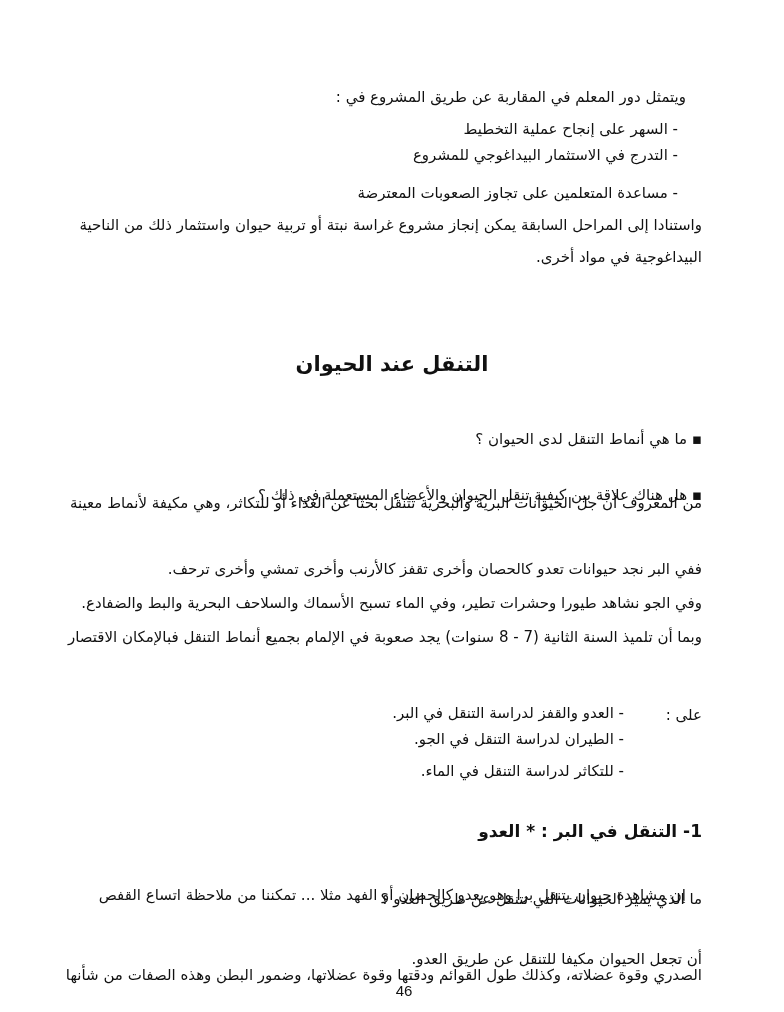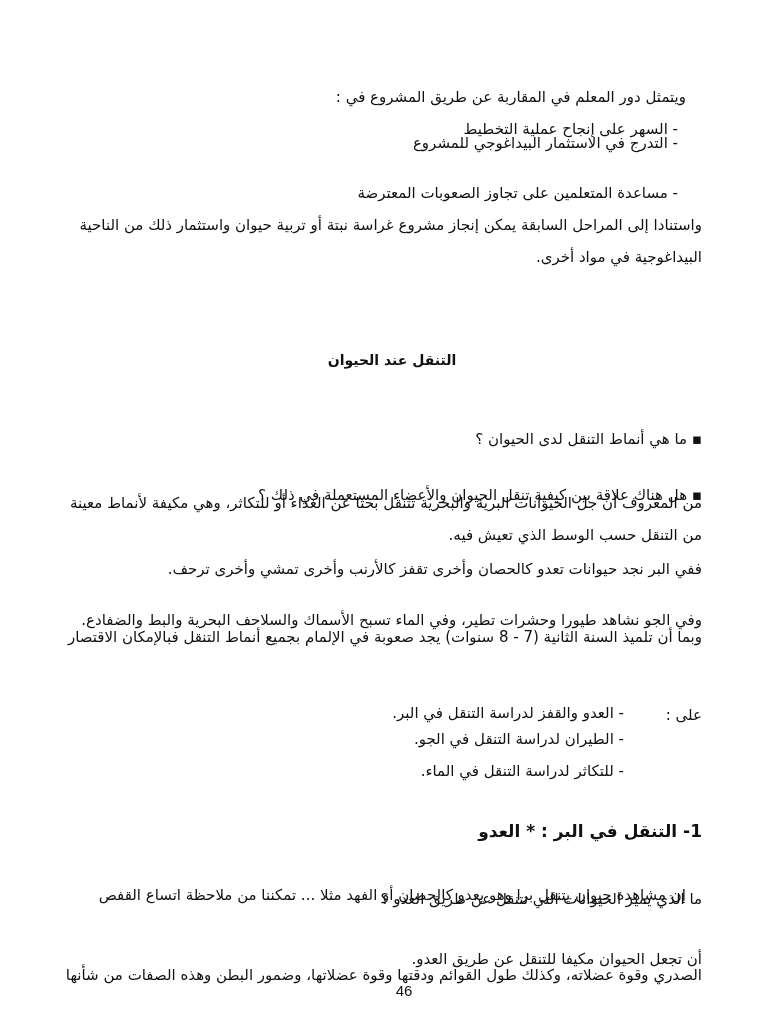--- a/index.html
+++ b/index.html
@@ -3,47 +3,46 @@
 <meta charset="utf-8">
 <style>
   html, body { margin:0; padding:0; background:#ffffff; }
   body { width:784px; height:1012px; position:relative; overflow:hidden;
          font-family:"DejaVu Sans", sans-serif; color:#111; }
   .page { position:absolute; left:0; top:0; width:784px; height:1012px; }
   .line { position:absolute; direction:rtl; text-align:left; white-space:nowrap;
           font-size:15px; line-height:22px; font-family:"DejaVu Sans", sans-serif; }
   .full { right:82px; left:98px; text-align:justify; text-align-last:right; }
   .title { position:absolute; left:0; width:784px; text-align:center; direction:rtl;
-           font-size:14px; font-weight:bold; }
+           font-size:21px; font-weight:bold; }
   .sec { font-weight:bold; font-size:17px; }
   .pagenum { position:absolute; left:0; width:784px; top:982px; text-align:center;
              font-family:"Liberation Sans", sans-serif; font-size:15px;padding-left:12px; }
 </style>
 </head>
 <body>
 
 <div class="page">
 
   <div class="line" style="right:98px; top:86px;">ويتمثل دور المعلم في المقاربة عن طريق المشروع في :</div>
   <div class="line" style="right:106px; top:118px;">- السهر على إنجاح عملية التخطيط</div>
-  <div class="line" style="right:106px; top:132px;">- التدرج في الاستثمار البيداغوجي للمشروع</div>
+  <div class="line" style="right:106px; top:144px;">- التدرج في الاستثمار البيداغوجي للمشروع</div>
   <div class="line" style="right:106px; top:182px;">- مساعدة المتعلمين على تجاوز الصعوبات المعترضة</div>
 
   <div class="line full" style="top:214px;">واستنادا إلى المراحل السابقة يمكن إنجاز مشروع غراسة نبتة أو تربية حيوان واستثمار ذلك من الناحية</div>
   <div class="line" style="right:82px; top:246px;">البيداغوجية في مواد أخرى.</div>
 
   <div class="title" style="top:352px;">التنقل عند الحيوان</div>
 
   <div class="line" style="right:82px; top:428px;">▪ ما هي أنماط التنقل لدى الحيوان ؟</div>
   <div class="line" style="right:82px; top:460px;margin-top:24px;">▪ هل هناك علاقة بين كيفية تنقل الحيوان والأعضاء المستعملة في ذلك ؟</div>
 
   <div class="line full" style="top:492px;">من المعروف أن جل الحيوانات البرية والبحرية تتنقل بحثا عن الغذاء أو للتكاثر، وهي مكيفة لأنماط معينة</div>
-  <div class="line" style="right:82px; top:524px;">من التنقل حسب الوسط الذي تعيش فيه.</div>
   <div class="line" style="right:82px; top:558px;">ففي البر نجد حيوانات تعدو كالحصان وأخرى تقفز كالأرنب وأخرى تمشي وأخرى ترحف.</div>
-  <div class="line" style="right:82px; top:592px;margin-top:17px;">وفي الجو نشاهد طيورا وحشرات تطير، وفي الماء تسبح الأسماك والسلاحف البحرية والبط والضفادع.</div>
+  <div class="line" style="right:82px; top:592px;">وفي الجو نشاهد طيورا وحشرات تطير، وفي الماء تسبح الأسماك والسلاحف البحرية والبط والضفادع.</div>
   <div class="line full" style="top:626px;">وبما أن تلميذ السنة الثانية (7 - 8 سنوات) يجد صعوبة في الإلمام بجميع أنماط التنقل فبالإمكان الاقتصار</div>
   <div class="line" style="right:82px; top:660px;margin-top:44px;">على :</div>
 
   <div class="line" style="right:160px; top:696px;margin-top:6px;">- العدو والقفز لدراسة التنقل في البر.</div>
   <div class="line" style="right:160px; top:728px;">- الطيران لدراسة التنقل في الجو.</div>
   <div class="line" style="right:160px; top:760px;">- للتكاثر لدراسة التنقل في الماء.</div>
 
   <div class="line sec" style="right:82px; top:820px;">1- التنقل في البر : * العدو</div>
   <div class="line" style="right:82px; top:852px;margin-top:36px;">ما الذي يميز الحيوانات التي تتنقل عن طريق العدو ؟</div>
 

